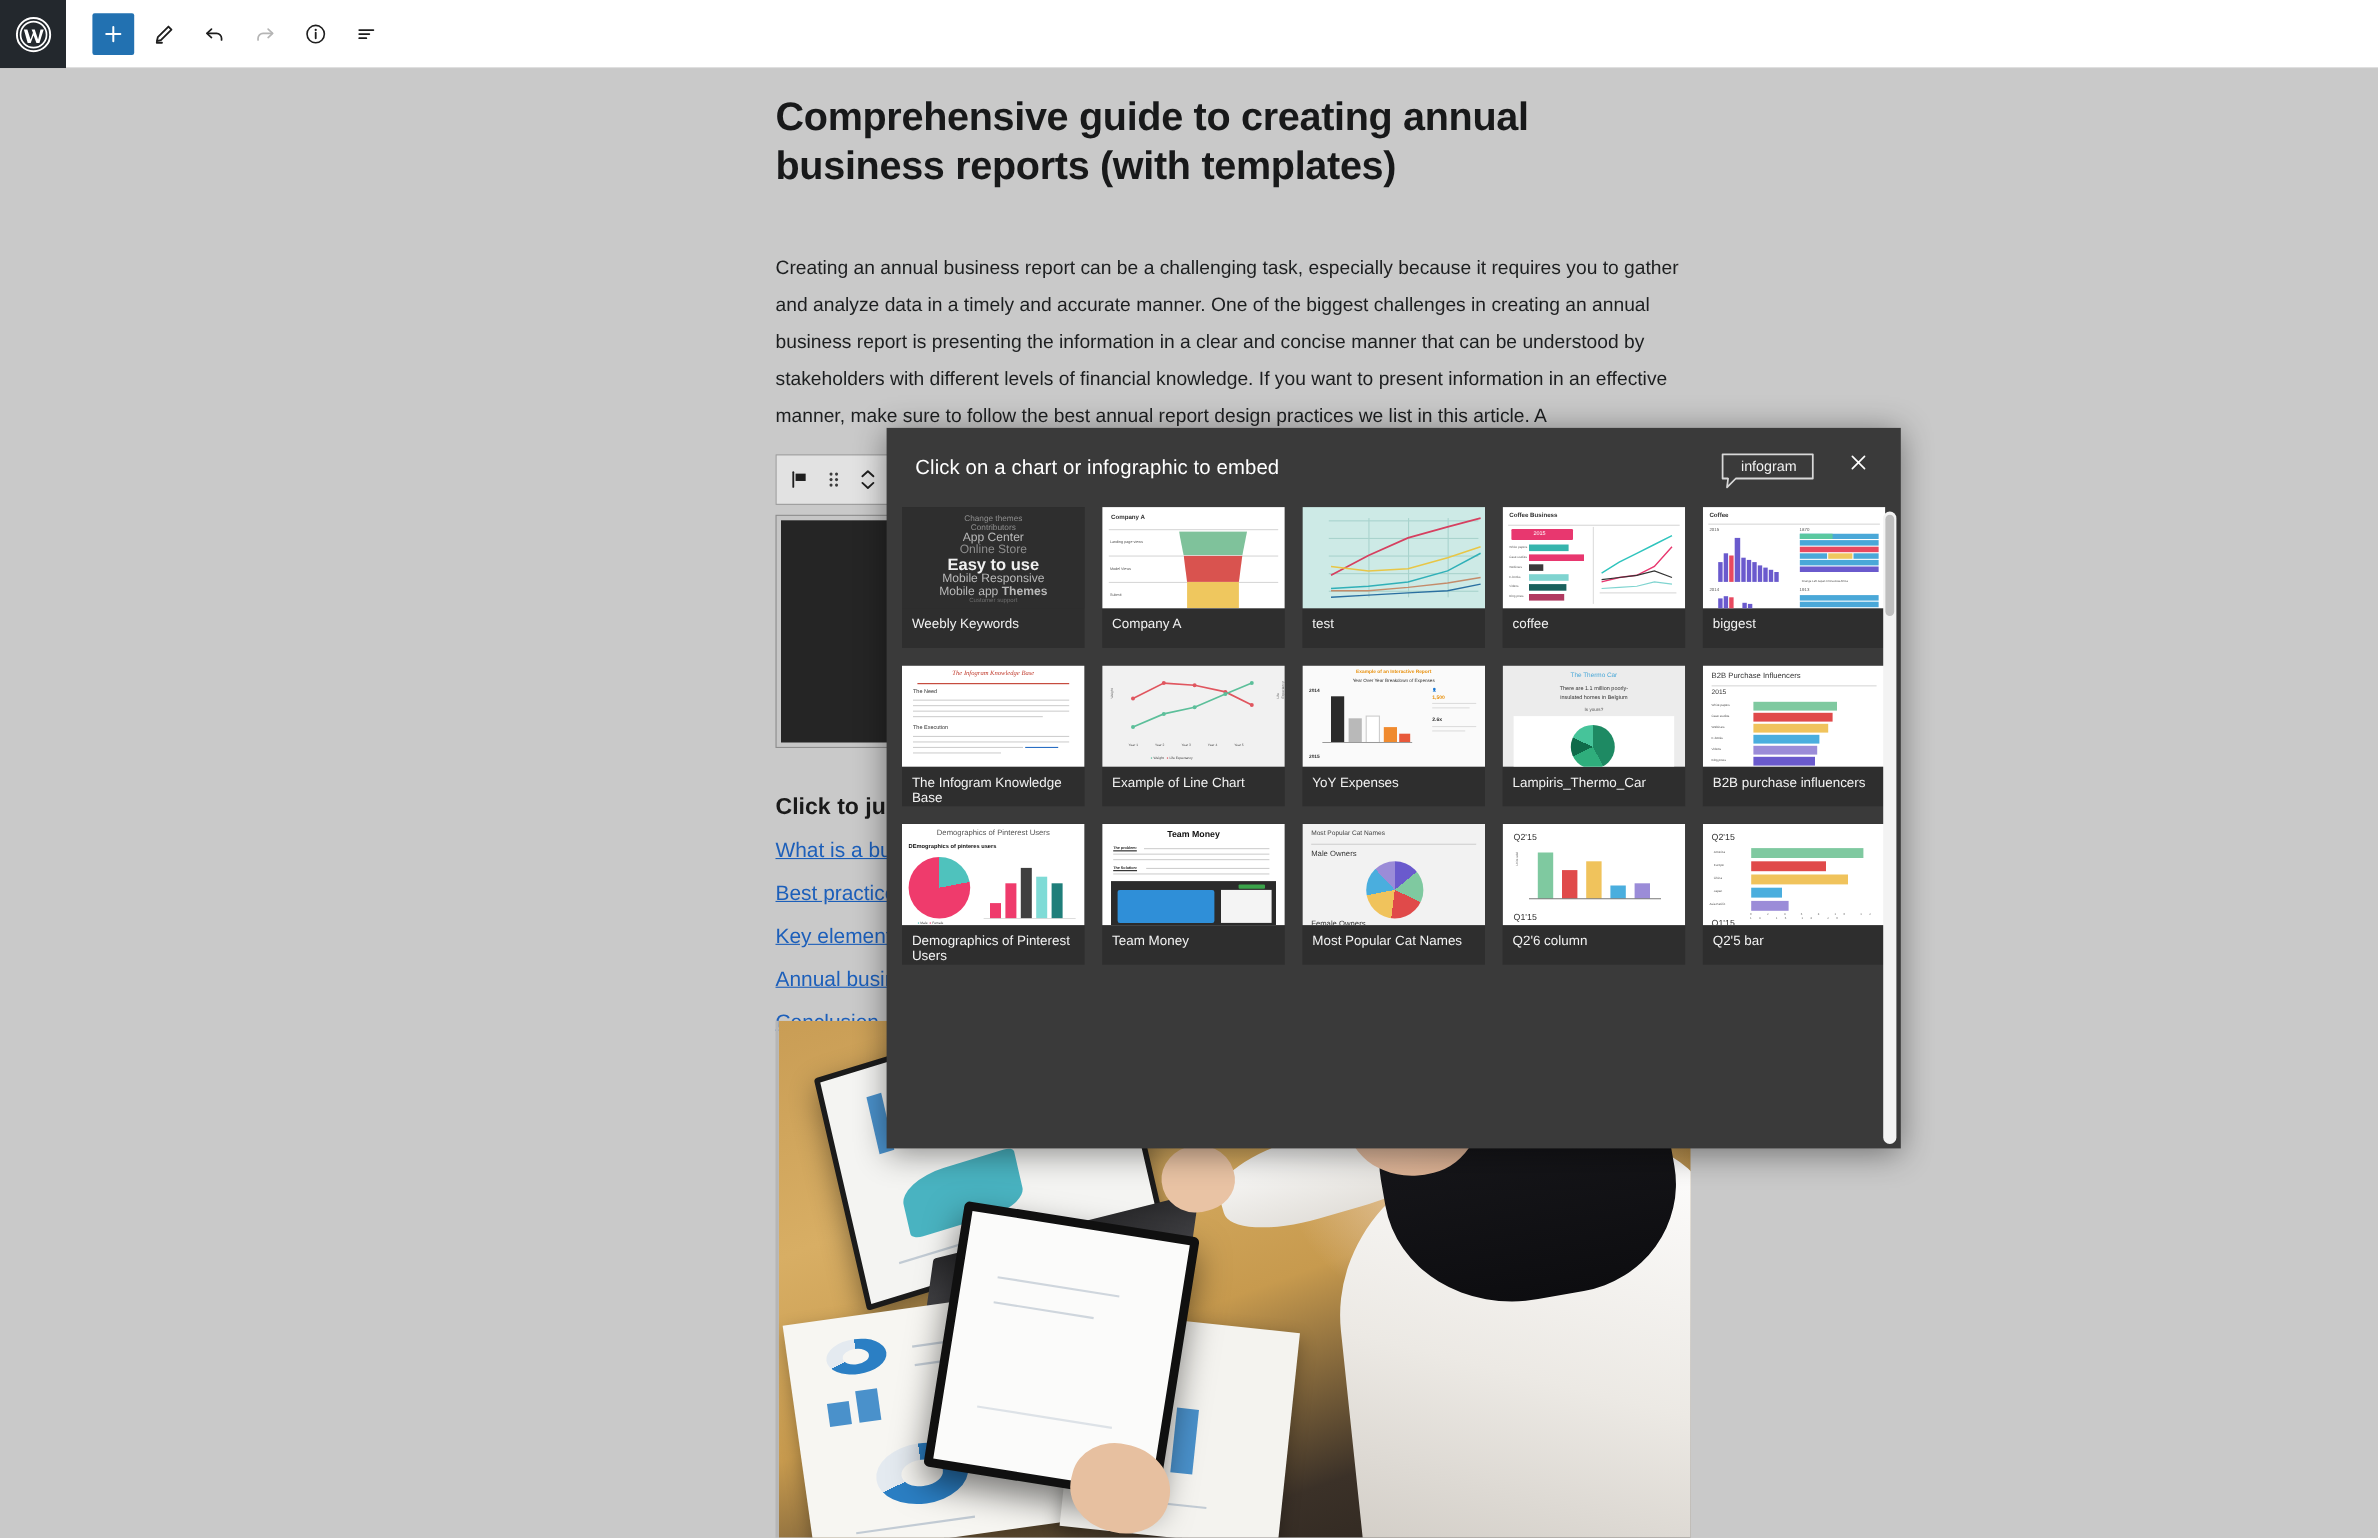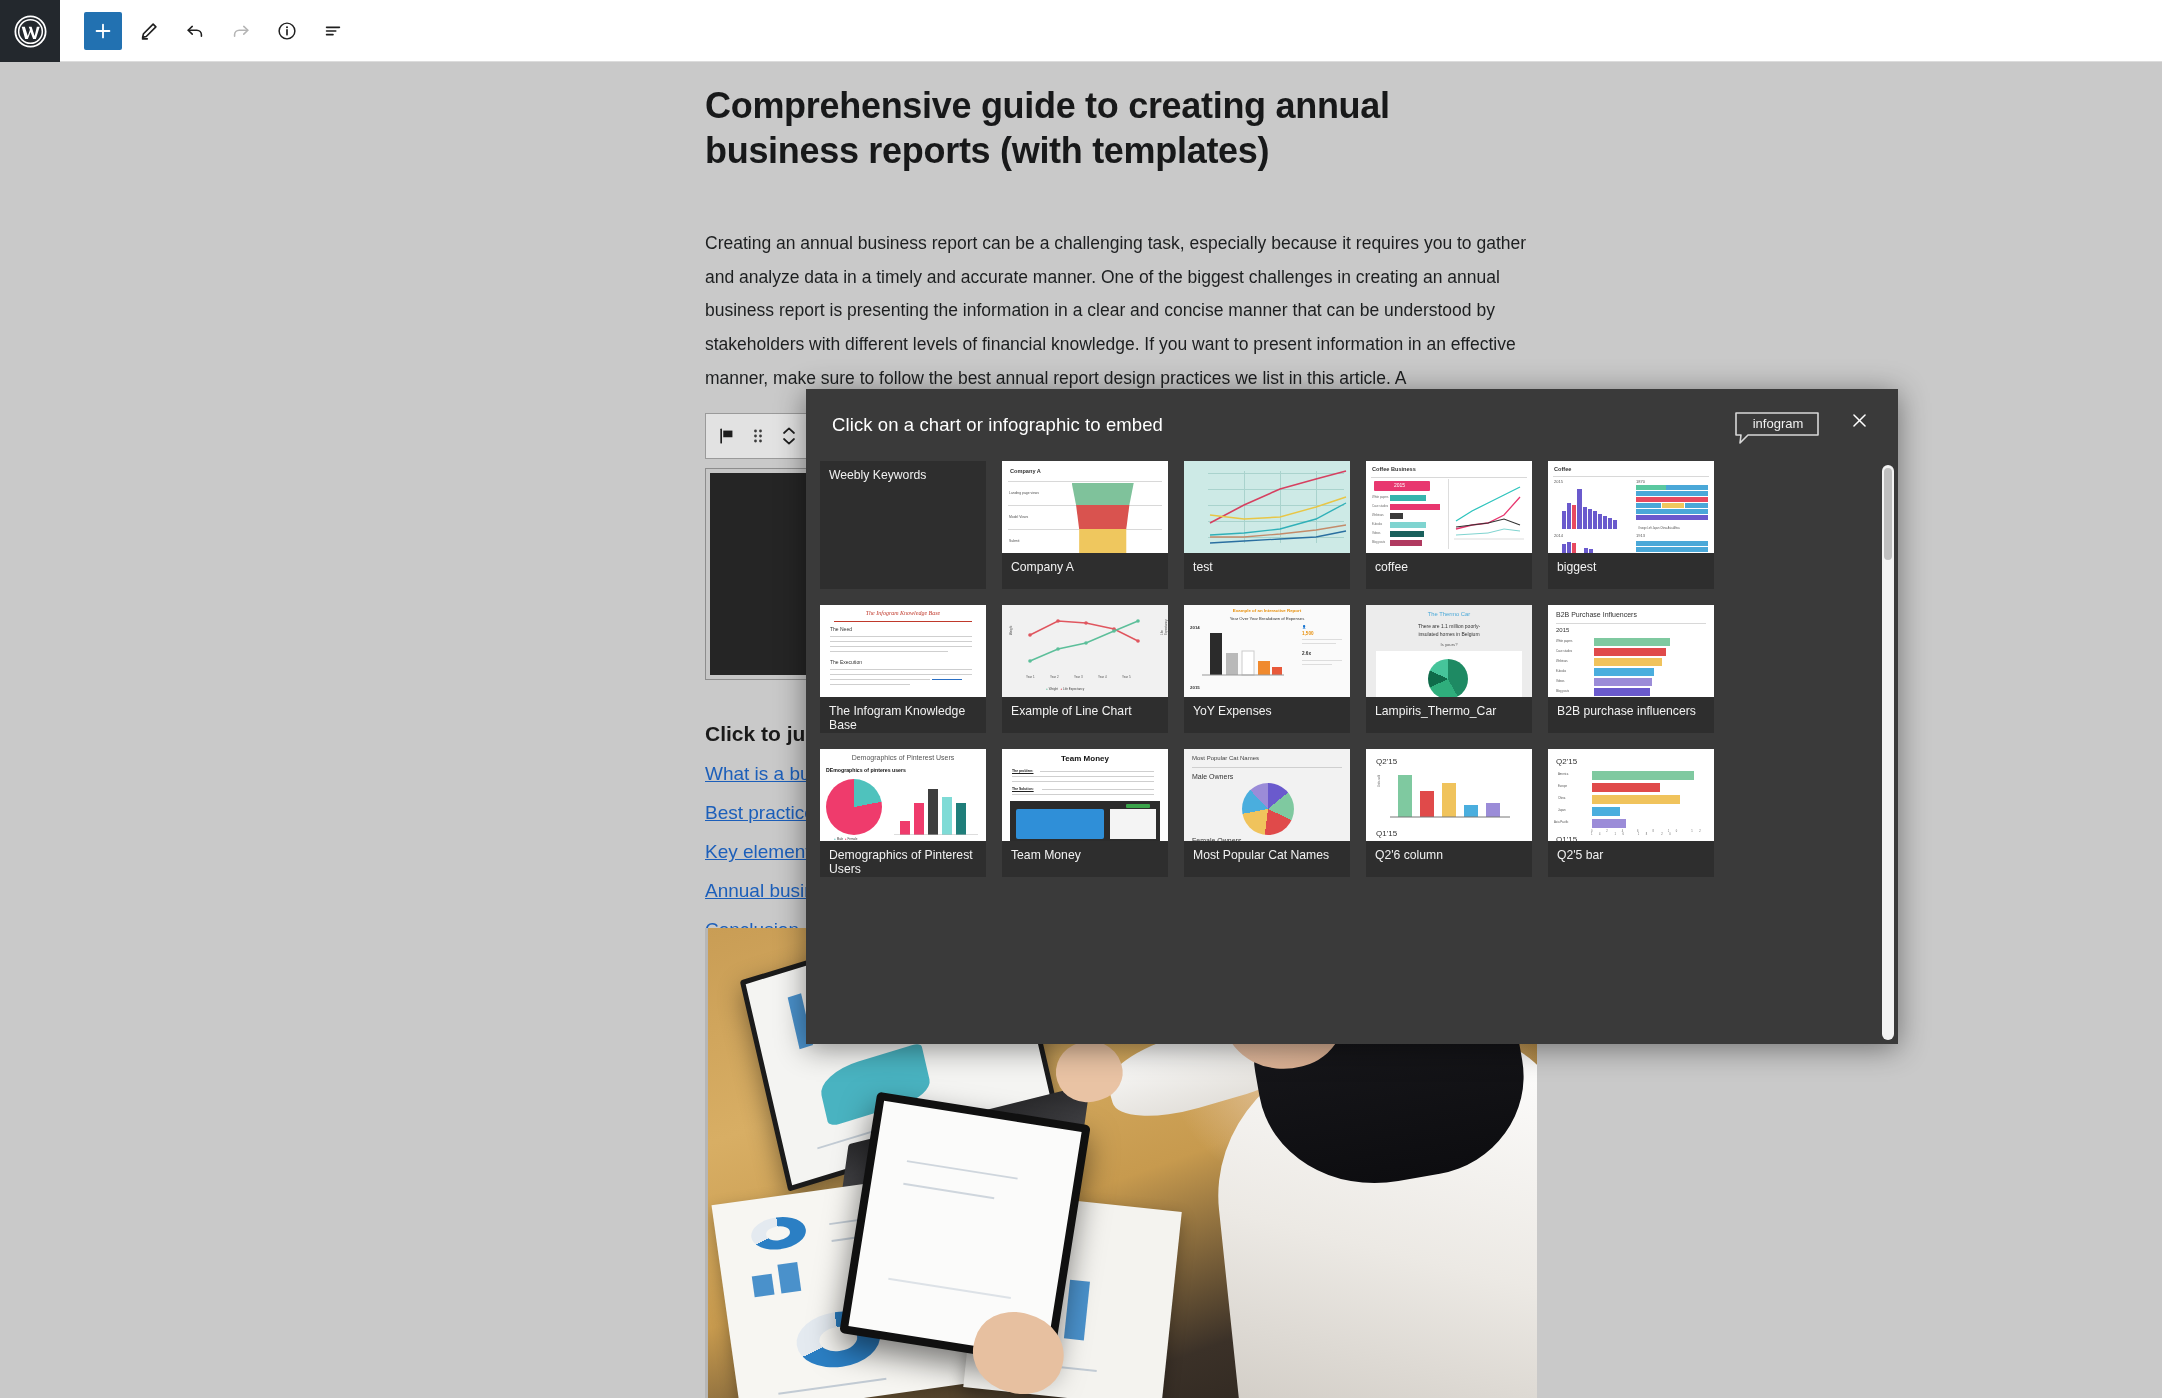--- a/index.html
+++ b/index.html
@@ -188,21 +188,21 @@
   .mini-donut::after {
     content:''; position:absolute; inset: 28%;
     background: #f7f6f2; border-radius: 50%;
   }
 
   
   #modal-overlay { position: absolute; inset: 0; pointer-events: none; }
   #modal {
     position: absolute;
     left: 806px; top: 389px;
-    width: 1092px; height: 655px;
+    width: 922px; height: 655px;
     background: #3a3a3a;
     box-shadow: 0 4px 28px rgba(0,0,0,.45);
     display: flex; flex-direction: column;
   }
   #modal-header {
     height: 72px; flex: 0 0 auto;
     position: relative;
     display: flex; align-items: center;
     padding: 0 26px;
   }
@@ -473,20 +473,32 @@
       <svg viewBox="0 0 24 24">
         <path d="M5 5l14 14M19 5L5 19" stroke="#ffffff" stroke-width="1.9" stroke-linecap="round"></path>
       </svg>
     </div>
   </div>
 
   <div id="modal-body">
     <div id="grid">
 
       <div class="card">
+        <div class="card-thumb">
+          <div class="wordcloud">
+            <span class="wc sm">Change themes</span>
+            <span class="wc sm">Contributors</span>
+            <span class="wc med">App Center</span>
+            <span class="wc med" style="color:#8e8e8e">Online Store</span>
+            <span class="wc big">Easy to use</span>
+            <span class="wc med">Mobile Responsive</span>
+            <span class="wc med">Mobile app <b>Themes</b></span>
+            <span class="wc xs">Customer support</span>
+          </div>
+        </div>
         <div class="card-label">Weebly Keywords</div>
       </div>
 
       <div class="card">
         <div class="card-thumb">
           <div class="t t-title" style="left:8px;top:7px;">Company A</div>
           <div class="tl" style="left:6px;top:20px;width:154px;"></div>
           <div class="tl" style="left:6px;top:44px;width:154px;"></div>
           <div class="tl" style="left:6px;top:68px;width:154px;"></div>
           <div class="t" style="left:7px;top:30px;font-size:3.4px;color:#555;">Landing page views</div>

